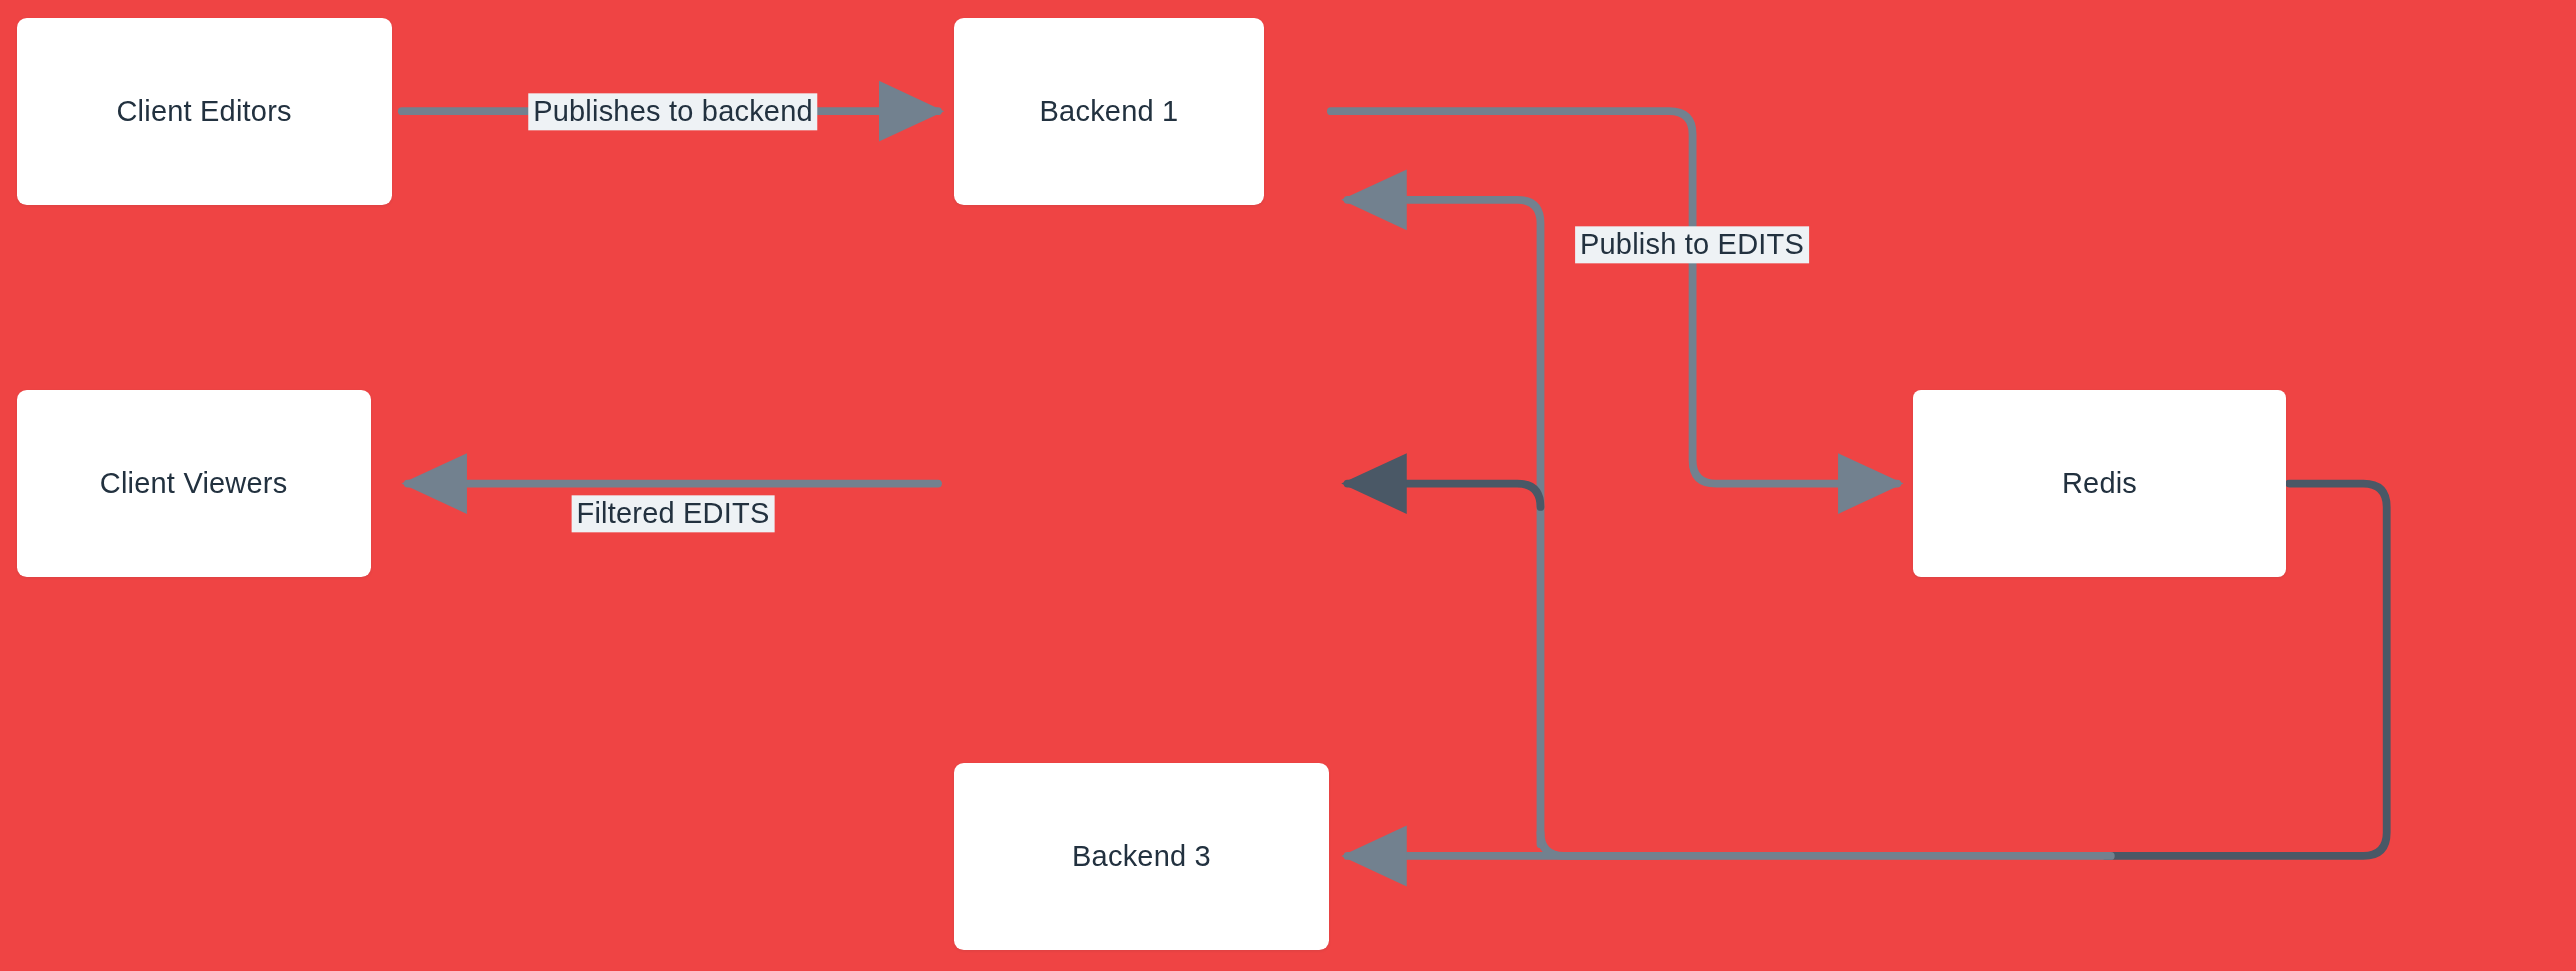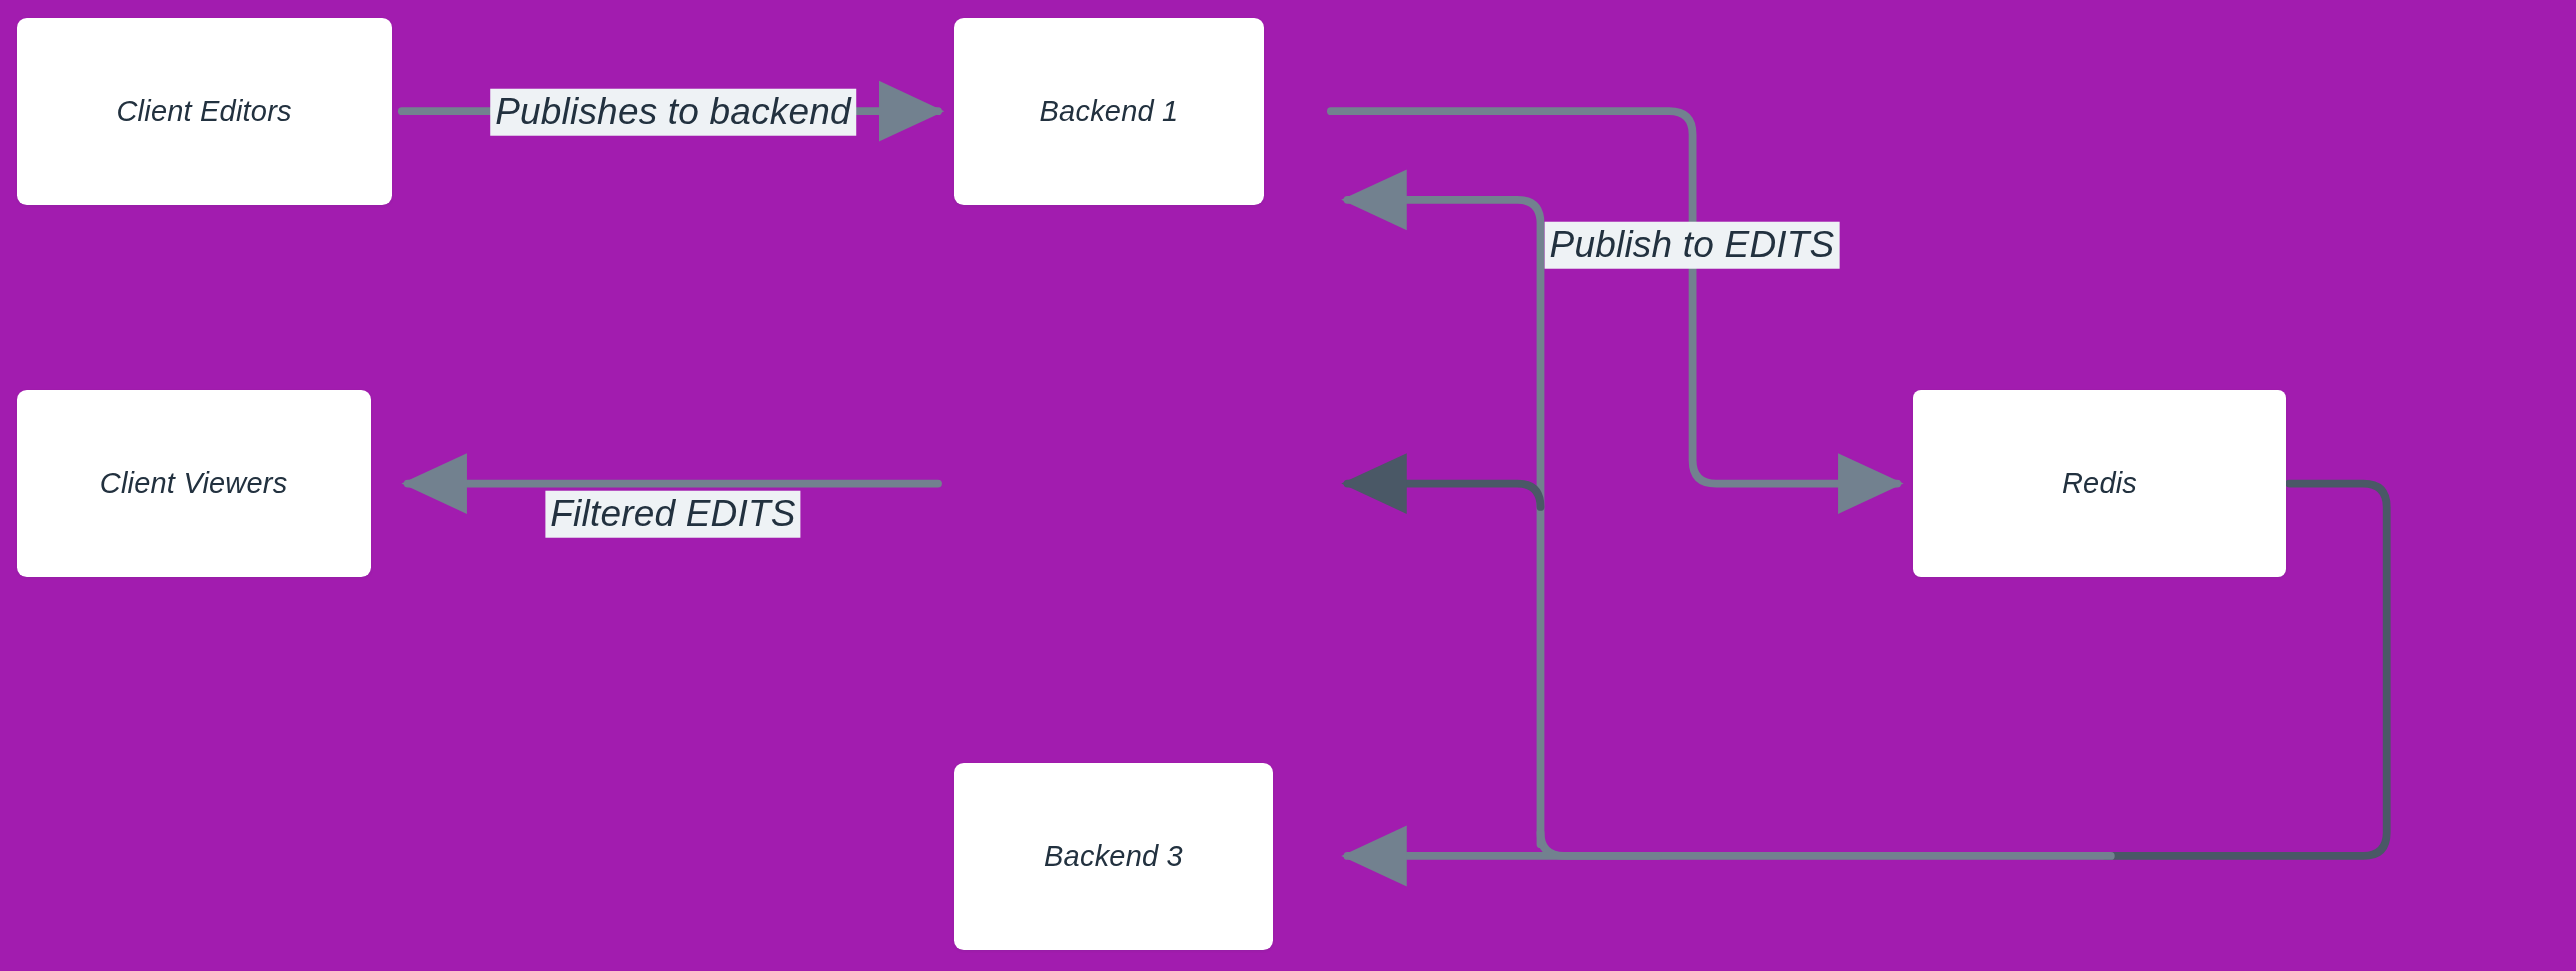--- a/index.html
+++ b/index.html
@@ -7,23 +7,22 @@
     padding: 0;
     background: #eef2f5;
   }
   body {
     font-family: "Liberation Sans", "DejaVu Sans", sans-serif;
   }
   #diagram-root {
     position: relative;
     width: 2576px;
     height: 971px;
-    background: #a21caf;
+    background: #ef4444;
     overflow: hidden;
-    font-style: italic;
   }
   #edge-layer {
     position: absolute;
     left: 0;
     top: 0;
     width: 2576px;
     height: 971px;
   }
   .node {
     position: absolute;
@@ -38,21 +37,21 @@
   .node-label {
     font-size: 29px;
     color: #22313f;
     letter-spacing: 0.2px;
     text-align: center;
     line-height: 1.2;
     white-space: nowrap;
   }
   .edge-label {
     position: absolute;
-    font-size: 37px;
+    font-size: 29px;
     color: #22313f;
     background: #eef2f5;
     white-space: nowrap;
     line-height: 1.15;
     padding: 2px 4.9px;
     transform: translate(-50%, -50%);
     letter-spacing: 0.2px;
   }
 </style>
 </head>
@@ -97,21 +96,21 @@
 
   <div class="node" style="left:16.6px; top:390px; width:354px; height:187px;">
     <span class="node-label">Client Viewers</span>
   </div>
 
 
   <div class="node" style="left:1913px; top:390px; width:373px; height:187px;border-radius:8px;">
     <span class="node-label">Redis</span>
   </div>
 
-  <div class="node" style="left:954px; top:763px; width:319px; height:187px;">
+  <div class="node" style="left:954px; top:763px; width:375px; height:187px;">
     <span class="node-label">Backend 3</span>
   </div>
 
   <div class="edge-label" style="left:673px; top:112px;">Publishes to backend</div>
 
   <div class="edge-label" style="left:1692px; top:245px;">Publish to EDITS</div>
 
 
   <div class="edge-label" style="left:673px; top:498px;margin-top:16px;">Filtered EDITS</div>
 

